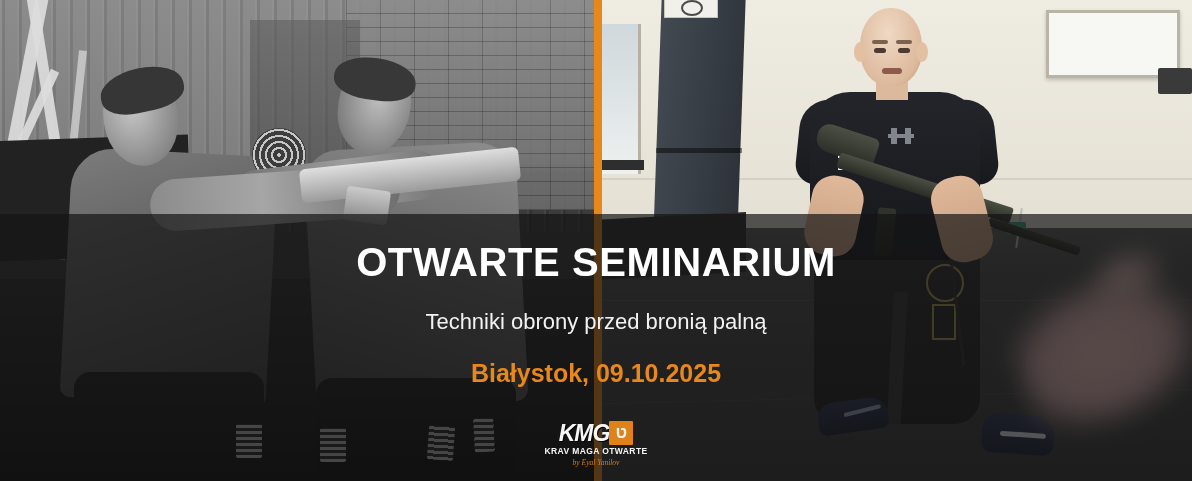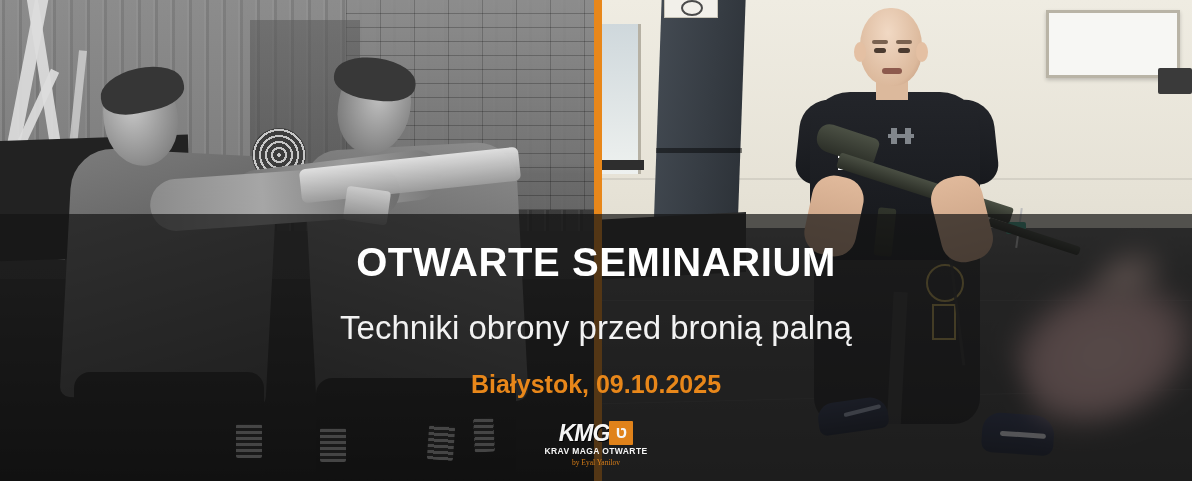--- a/index.html
+++ b/index.html
@@ -365,21 +365,21 @@
     color: #ffffff;
     font-size: 40px;
     font-weight: bold;
     letter-spacing: 0.6px;
     line-height: 1;
     white-space: nowrap;
   }
   .subhead {
     margin-top: 29px;
     color: #f2f2f2;
-    font-size: 33px;
+    font-size: 22px;
     font-weight: normal;
     line-height: 1;
     white-space: nowrap;
   }
   .datetext {
     margin-top: 28px;
     color: #e8871a;
     font-size: 25px;
     font-weight: bold;
     line-height: 1;
@@ -426,20 +426,21 @@
     color: #ffffff;
     font-size: 8.5px;
     font-weight: bold;
     letter-spacing: .4px;
     margin-top: 1px;
     white-space: nowrap;
   }
   .logo-sig {
     color: #e8871a;
     font-size: 7.5px;
+    font-style: italic;
     font-family: "Liberation Serif", serif;
     margin-top: 2px;
     white-space: nowrap;
     opacity: .95;
   }
 </style>
 </head>
 <body>
 
 <div class="banner">

